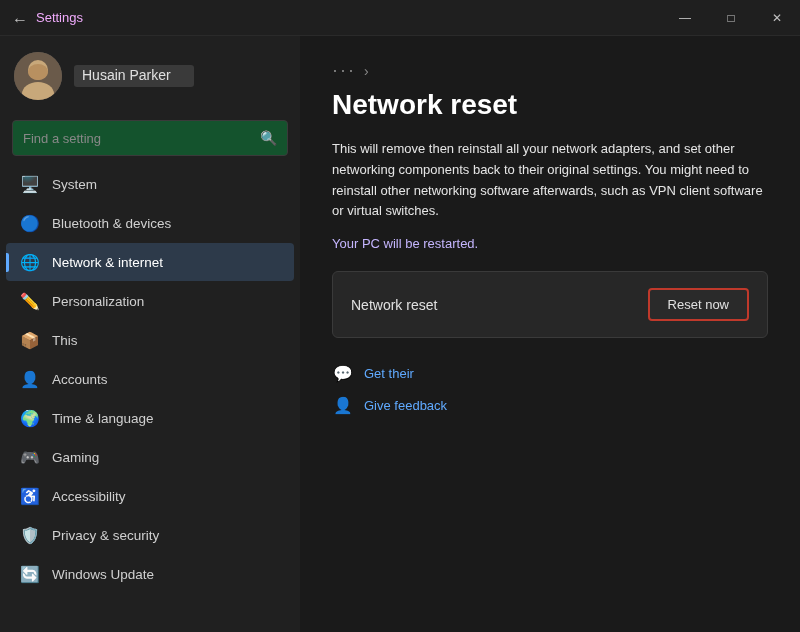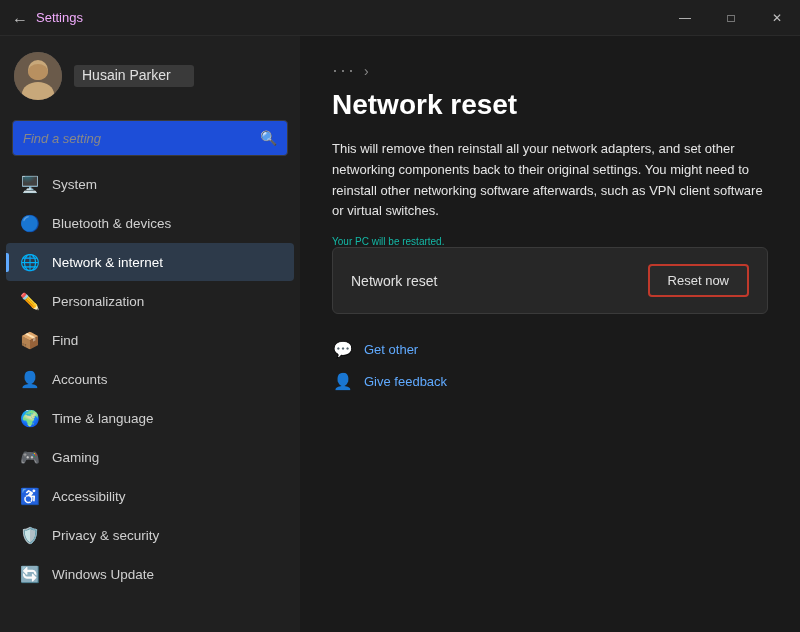--- a/index.html
+++ b/index.html
@@ -104,28 +104,27 @@
     }
 
     
     .search-box {
       margin: 4px 12px 8px 12px;
       position: relative;
     }
     .search-input {
       width: 100%;
       height: 36px;
-      background: #1d4ed8;
+      background: #14532d;
       border: 1px solid #3a3a3a;
       border-radius: 4px;
       color: #c0c0c0;
       font-size: 13px;
       padding: 0 34px 0 10px;
       outline: none;
-      font-style: italic;
     }
     .search-input::placeholder { color: #888; }
     .search-icon {
       position: absolute;
       right: 10px;
       top: 50%;
       transform: translateY(-50%);
       color: #888;
       font-size: 14px;
       pointer-events: none;
@@ -198,22 +197,23 @@
 
     .description-text {
       font-size: 13px;
       color: #e5e5e5;
       line-height: 1.6;
       margin-bottom: 14px;
       max-width: 460px;
     }
 
     .restarted-text {
-      font-size: 10px;
-      color: #14b8a6;
+      font-size: 13px;
+      color: #c4b5fd;
+      margin-bottom: 20px;
     }
 
     
     .reset-card {
       background: #272727;
       border: 1px solid #3a3a3a;
       border-radius: 6px;
       display: flex;
       align-items: center;
       justify-content: space-between;
@@ -310,21 +310,21 @@
         <div class="nav-item active">
     <span class="nav-icon">🌐</span>
     <span>Network &amp; internet</span>
   </div>
         <div class="nav-item">
     <span class="nav-icon">✏️</span>
     <span>Personalization</span>
   </div>
         <div class="nav-item">
     <span class="nav-icon">📦</span>
-    <span>Find</span>
+    <span>This</span>
   </div>
         <div class="nav-item">
     <span class="nav-icon">👤</span>
     <span>Accounts</span>
   </div>
         <div class="nav-item">
     <span class="nav-icon">🌍</span>
     <span>Time &amp; language</span>
   </div>
         <div class="nav-item">
@@ -361,21 +361,21 @@
     <p class="restarted-text">Your PC will be restarted.</p>
 
     <div class="reset-card">
       <span class="reset-label">Network reset</span>
       <button class="reset-now-btn">Reset now</button>
     </div>
 
     <div class="help-links">
       <a class="help-link">
         <span class="help-link-icon">💬</span>
-        <span>Get other</span>
+        <span>Get their</span>
       </a>
       <a class="help-link">
         <span class="help-link-icon">👤</span>
         <span>Give feedback</span>
       </a>
     </div>
 
   </div>
 </div>
 

